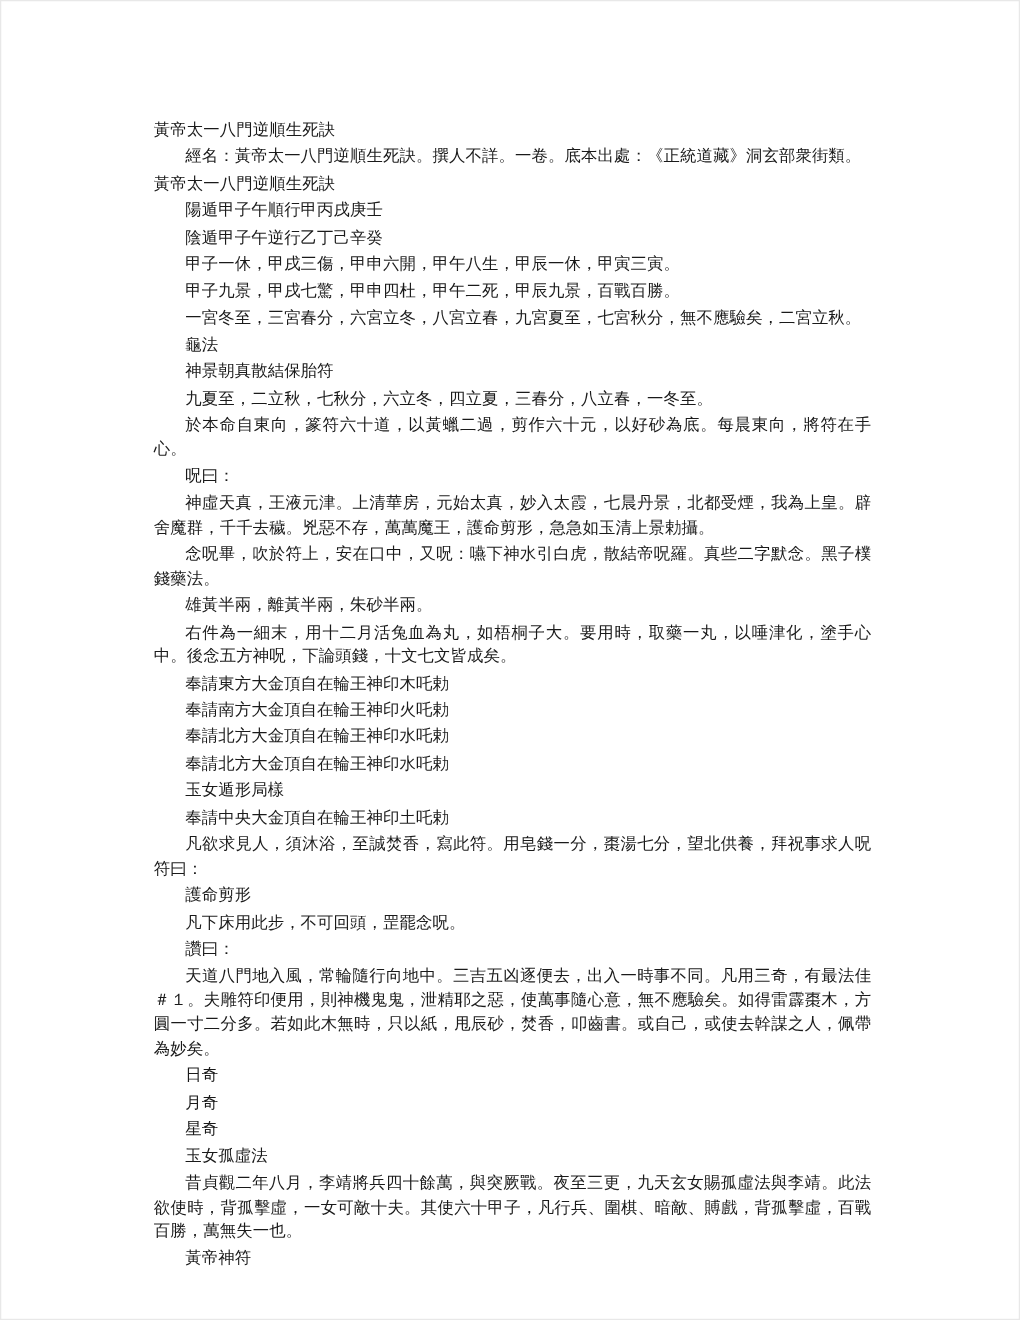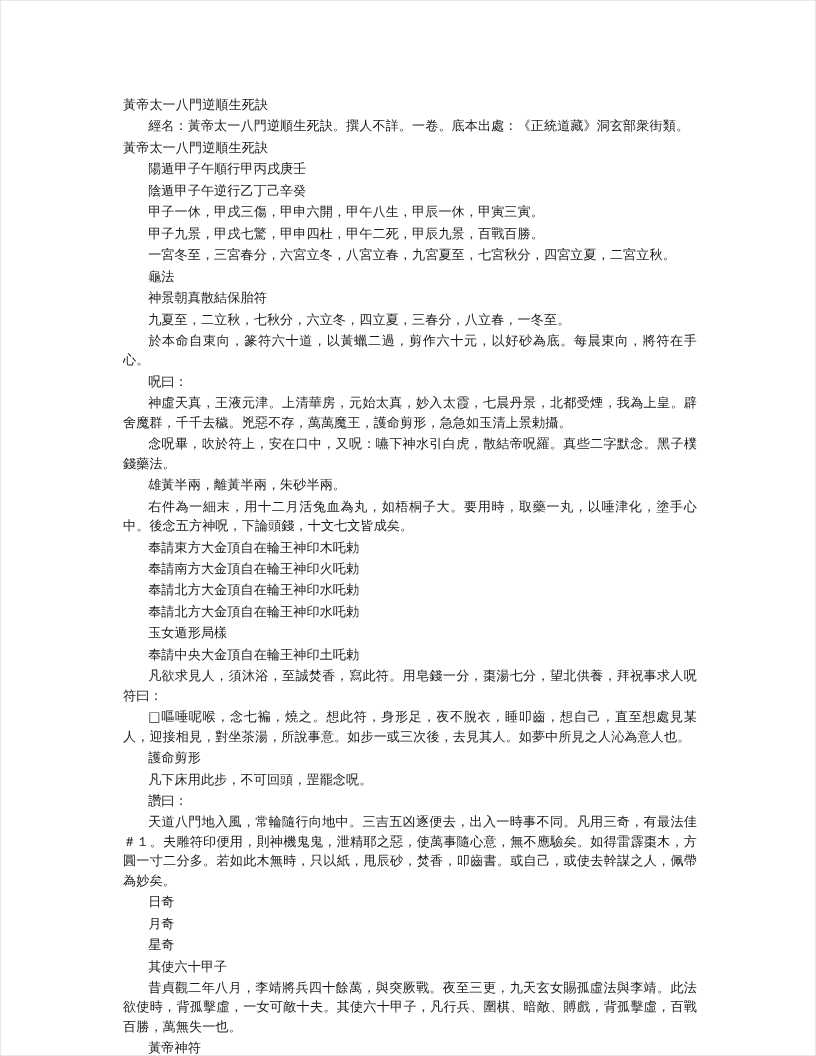--- a/index.html
+++ b/index.html
@@ -57,42 +57,41 @@
 
 <div class="page">
   <div class="doc-body">
       <p class="line">黃帝太一八門逆順生死訣</p>
       <p class="line indent para">經名：黃帝太一八門逆順生死訣。撰人不詳。一卷。底本出處：《正統道藏》洞玄部衆街類。</p>
       <p class="line">黃帝太一八門逆順生死訣</p>
       <p class="line indent para">陽遁甲子午順行甲丙戌庚壬</p>
       <p class="line indent para">陰遁甲子午逆行乙丁己辛癸</p>
       <p class="line indent para">甲子一休，甲戌三傷，甲申六開，甲午八生，甲辰一休，甲寅三寅。</p>
       <p class="line indent para">甲子九景，甲戌七驚，甲申四杜，甲午二死，甲辰九景，百戰百勝。</p>
-      <p class="line indent para">一宮冬至，三宮春分，六宮立冬，八宮立春，九宮夏至，七宮秋分，四宮立夏，二宮立秋。</p>
+      <p class="line indent para">一宮冬至，三宮春分，六宮立冬，八宮立春，九宮夏至，七宮秋分，無不應驗矣，二宮立秋。</p>
       <p class="line indent para">龜法</p>
       <p class="line indent para">神景朝真散結保胎符</p>
       <p class="line indent para">九夏至，二立秋，七秋分，六立冬，四立夏，三春分，八立春，一冬至。</p>
       <p class="line indent para">於本命自東向，篆符六十道，以黃蠟二過，剪作六十元，以好砂為底。每晨東向，將符在手心。</p>
       <p class="line indent para">呪曰：</p>
       <p class="line indent para">神虛天真，王液元津。上清華房，元始太真，妙入太霞，七晨丹景，北都受煙，我為上皇。辟舍魔群，千千去穢。兇惡不存，萬萬魔王，護命剪形，急急如玉清上景勅攝。</p>
       <p class="line indent para">念呪畢，吹於符上，安在口中，又呪：嚥下神水引白虎，散結帝呪羅。真些二字默念。黑子樸錢藥法。</p>
       <p class="line indent para">雄黃半兩，離黃半兩，朱砂半兩。</p>
       <p class="line indent para">右件為一細末，用十二月活兔血為丸，如梧桐子大。要用時，取藥一丸，以唾津化，塗手心中。後念五方神呪，下論頭錢，十文七文皆成矣。</p>
       <p class="line indent para">奉請東方大金頂自在輪王神印木吒勅</p>
       <p class="line indent para">奉請南方大金頂自在輪王神印火吒勅</p>
       <p class="line indent para">奉請北方大金頂自在輪王神印水吒勅</p>
       <p class="line indent para">奉請北方大金頂自在輪王神印水吒勅</p>
       <p class="line indent para">玉女遁形局樣</p>
       <p class="line indent para">奉請中央大金頂自在輪王神印土吒勅</p>
       <p class="line indent para">凡欲求見人，須沐浴，至誠焚香，寫此符。用皂錢一分，棗湯七分，望北供養，拜祝事求人呪符曰：</p>
-      <p class="line indent para">□嘔唾呢喉，念七褊，燒之。想此符，身形足，夜不脫衣，睡叩齒，想自己，直至想處見某人，迎接相見，對坐茶湯，所說事意。如步一或三次後，去見其人。如夢中所見之人沁為意人也。</p>
       <p class="line indent para">護命剪形</p>
       <p class="line indent para">凡下床用此步，不可回頭，罡罷念呪。</p>
       <p class="line indent para">讚曰：</p>
       <p class="line indent para">天道八門地入風，常輪隨行向地中。三吉五凶逐便去，出入一時事不同。凡用三奇，有最法佳＃１。夫雕符印便用，則神機鬼鬼，泄精耶之惡，使萬事隨心意，無不應驗矣。如得雷霹棗木，方圓一寸二分多。若如此木無時，只以紙，甩辰砂，焚香，叩齒書。或自己，或使去幹謀之人，佩帶為妙矣。</p>
       <p class="line indent para">日奇</p>
       <p class="line indent para">月奇</p>
       <p class="line indent para">星奇</p>
-      <p class="line indent para">其使六十甲子</p>
+      <p class="line indent para">玉女孤虛法</p>
       <p class="line indent para">昔貞觀二年八月，李靖將兵四十餘萬，與突厥戰。夜至三更，九天玄女賜孤虛法與李靖。此法欲使時，背孤擊虛，一女可敵十夫。其使六十甲子，凡行兵、圍棋、暗敵、賻戲，背孤擊虛，百戰百勝，萬無失一也。</p>
       <p class="line indent para">黃帝神符</p>
     </div>
 </div>
 
 </body></html>

